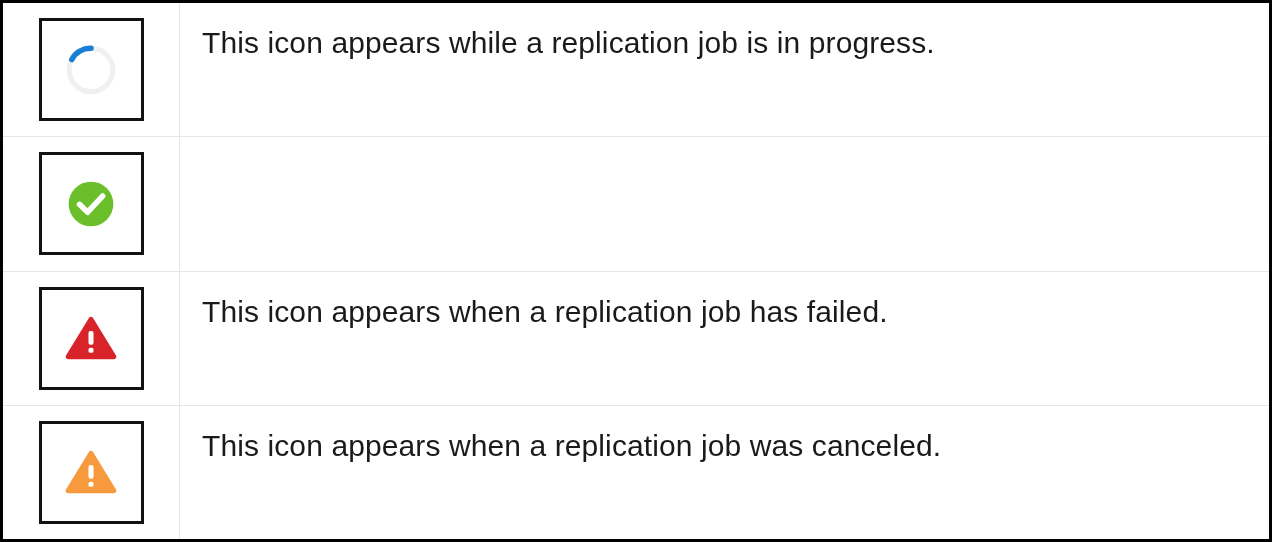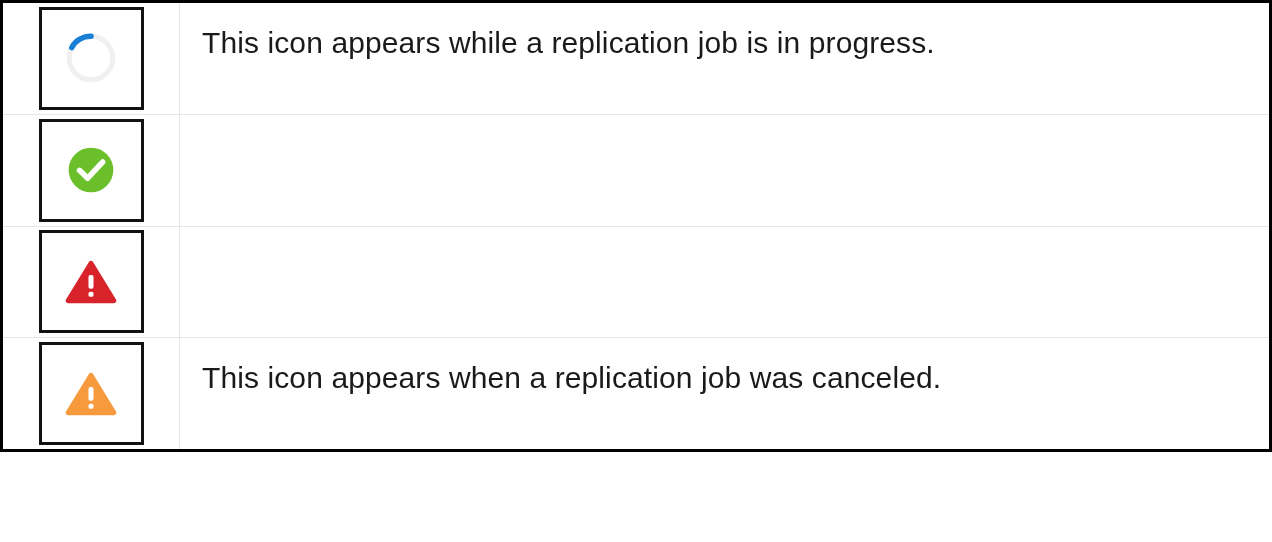--- a/index.html
+++ b/index.html
@@ -9,21 +9,21 @@
   }
   body {
     width: 1272px;
     height: 542px;
     font-family: "Liberation Sans", "DejaVu Sans", sans-serif;
     overflow: hidden;
   }
 
   .legend-table {
     width: 1272px;
-    height: 452px;
+    height: 542px;
     box-sizing: border-box;
     border: 3px solid #000000;
     display: flex;
     flex-direction: column;
     background: #ffffff;
   }
 
   .legend-row {
     display: flex;
     flex-direction: row;
@@ -116,20 +116,23 @@
   <div class="legend-row">
     <div class="icon-cell">
       <div class="icon-box">
         <svg class="icon-glyph" viewBox="0 0 48 48">
           <path d="M 24 8.5 L 43 39.5 L 5 39.5 Z" fill="#d8232a" stroke="#d8232a" stroke-width="4" stroke-linejoin="round"></path>
           <rect x="21.9" y="18.2" width="4.2" height="11.4" rx="1.6" fill="#ffffff"></rect>
           <rect x="21.9" y="32.1" width="4.2" height="4.2" rx="1.6" fill="#ffffff"></rect>
         </svg>
       </div>
     </div>
+    <div class="desc-cell">
+      <span class="desc-text">This icon appears when a replication job has failed.</span>
+    </div>
   </div>
 
   <div class="legend-row">
     <div class="icon-cell">
       <div class="icon-box">
         <svg class="icon-glyph" viewBox="0 0 48 48">
           <path d="M 24 8.5 L 43 39.5 L 5 39.5 Z" fill="#f79a3e" stroke="#f79a3e" stroke-width="4" stroke-linejoin="round"></path>
           <rect x="21.9" y="18.2" width="4.2" height="11.4" rx="1.6" fill="#ffffff"></rect>
           <rect x="21.9" y="32.1" width="4.2" height="4.2" rx="1.6" fill="#ffffff"></rect>
         </svg>

